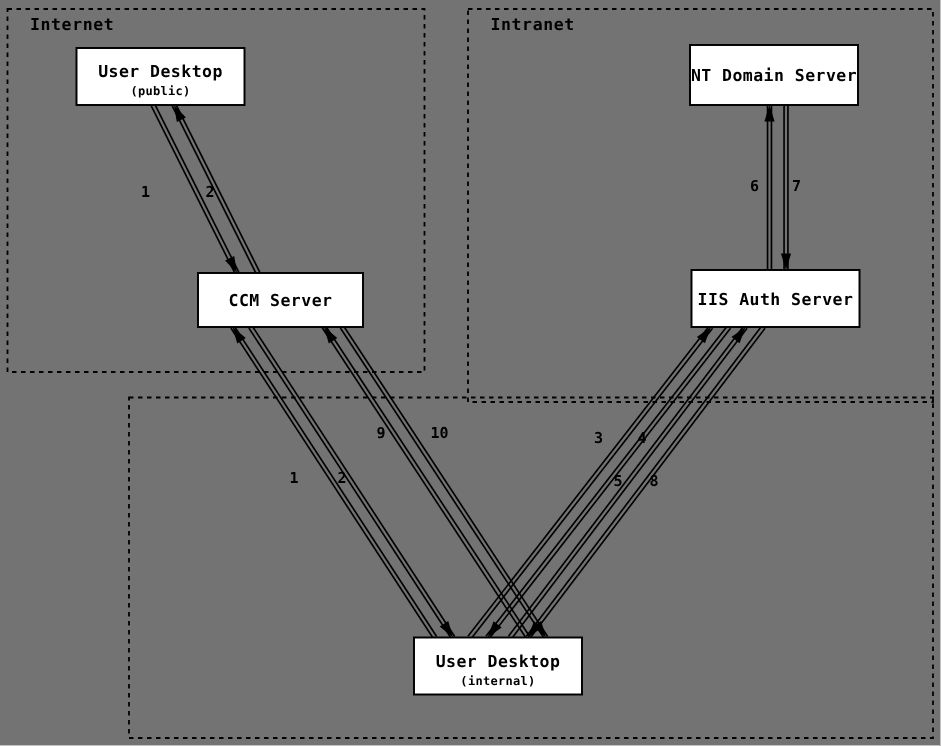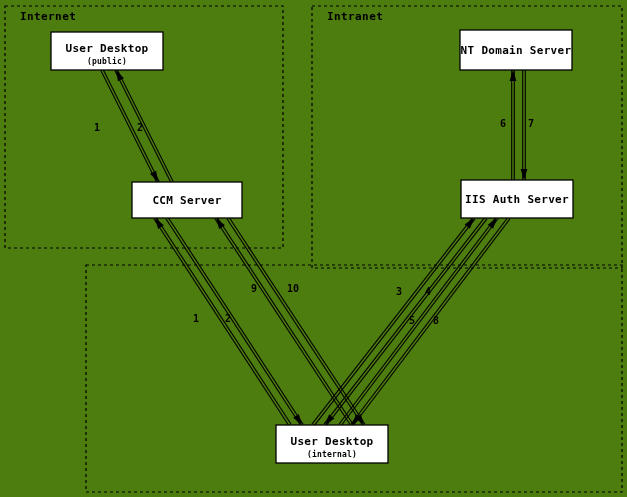--- a/index.html
+++ b/index.html
@@ -7,21 +7,21 @@
     padding: 0;
     background: #ffffff;
   }
   body {
     font-family: "DejaVu Sans Mono", monospace;
   }
   #diagram-root {
     position: relative;
     width: 627px;
     height: 497px;
-    background: #4d7c0f;
+    background: #737373;
     overflow: hidden;
   }
   svg#net-diagram {
     display: block;
     width: 627px;
     height: 497px;
   }
   .zone-rect {
     fill: none;
     stroke: #000000;

